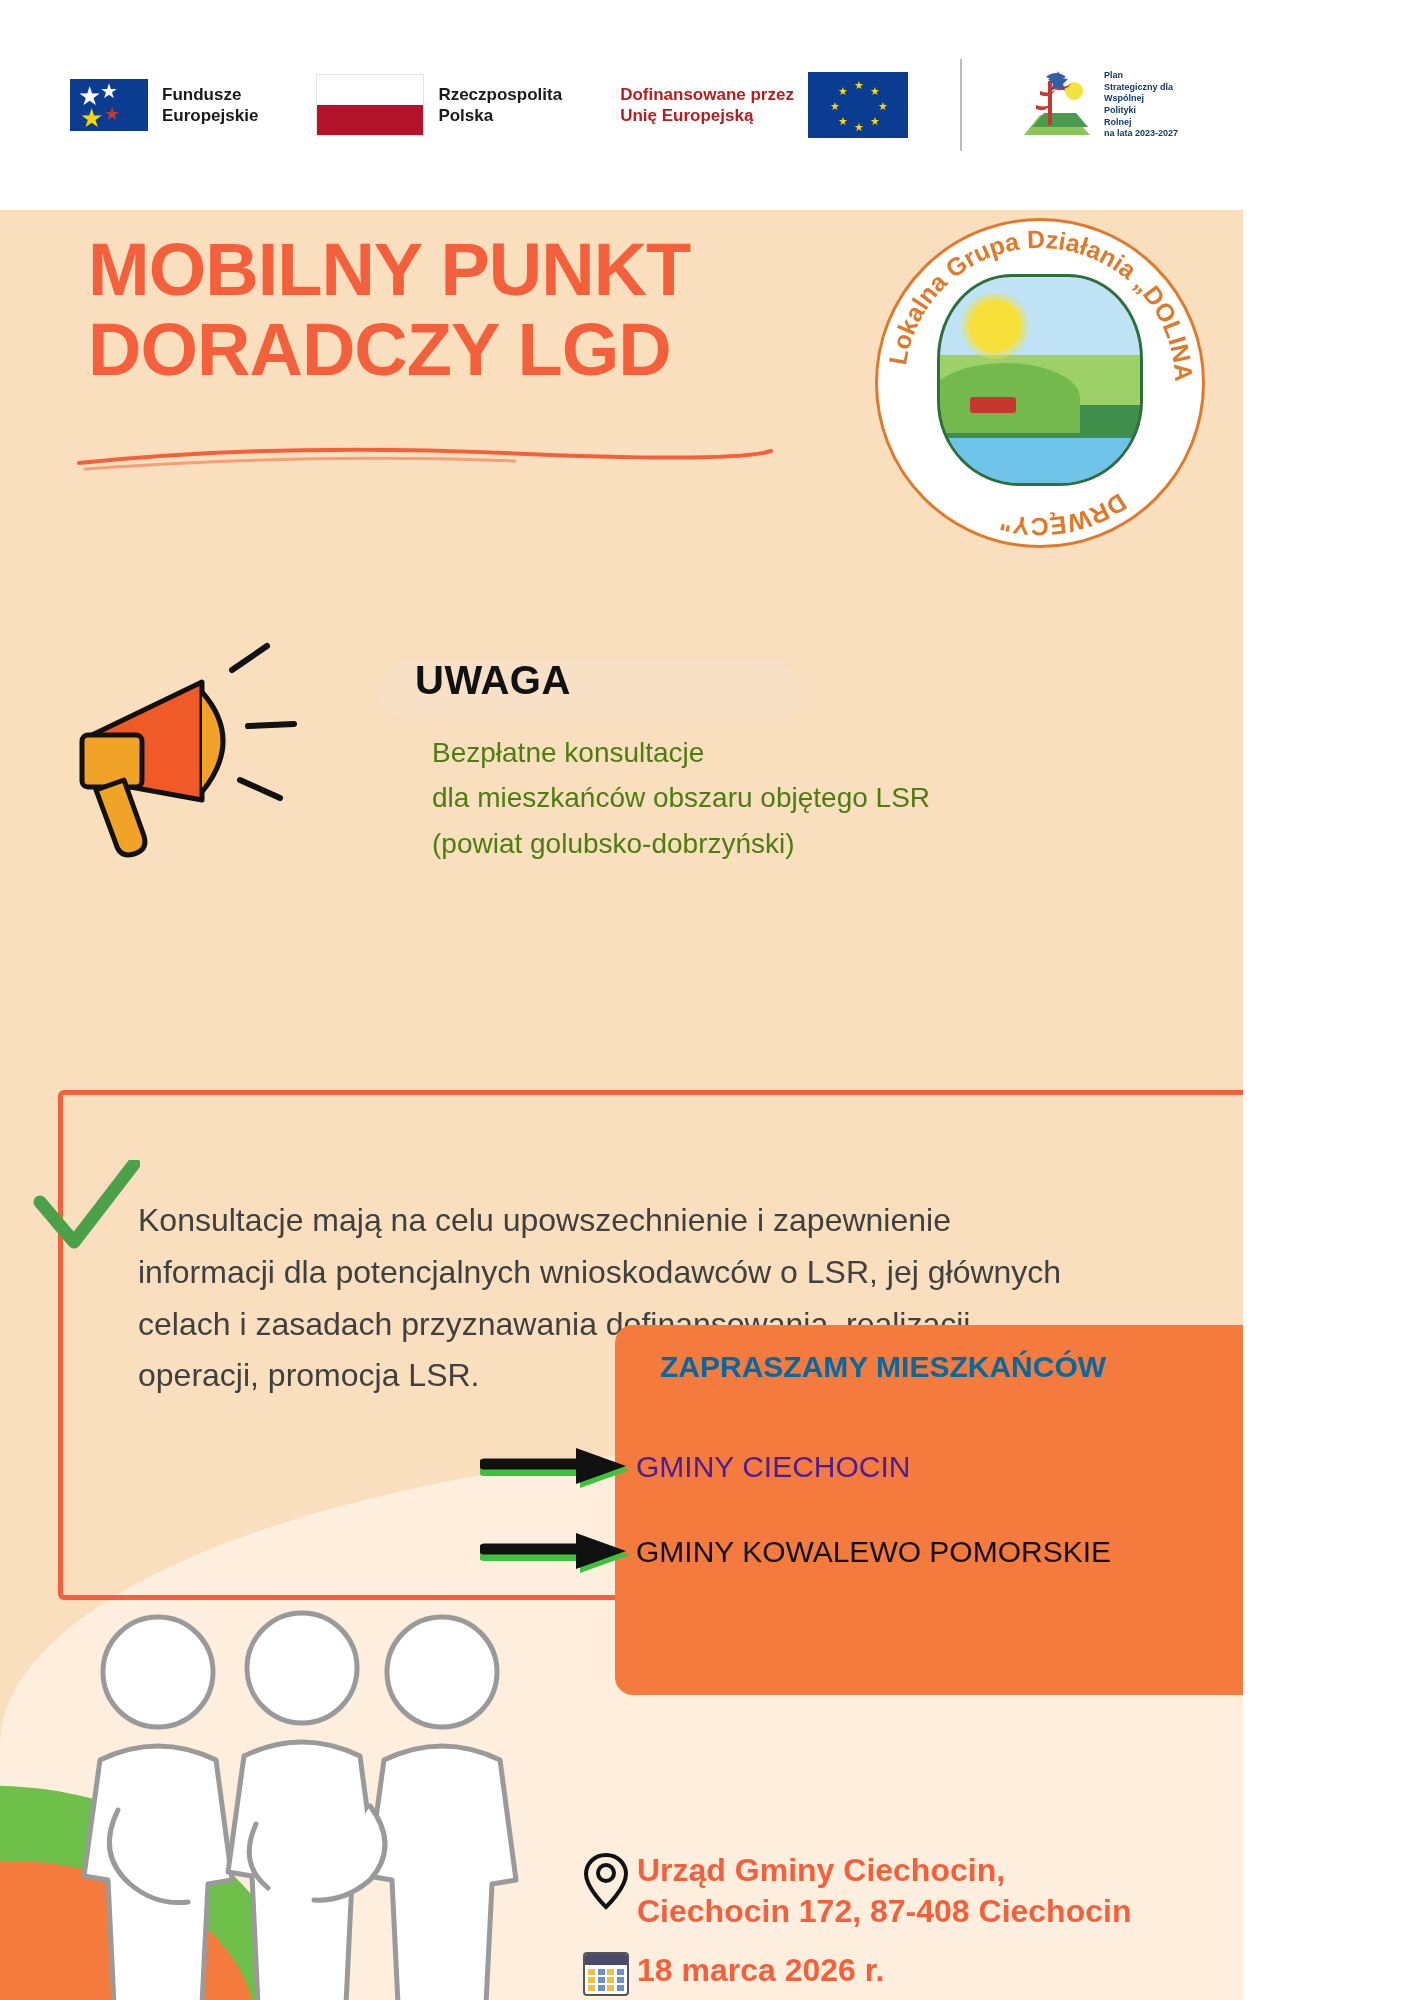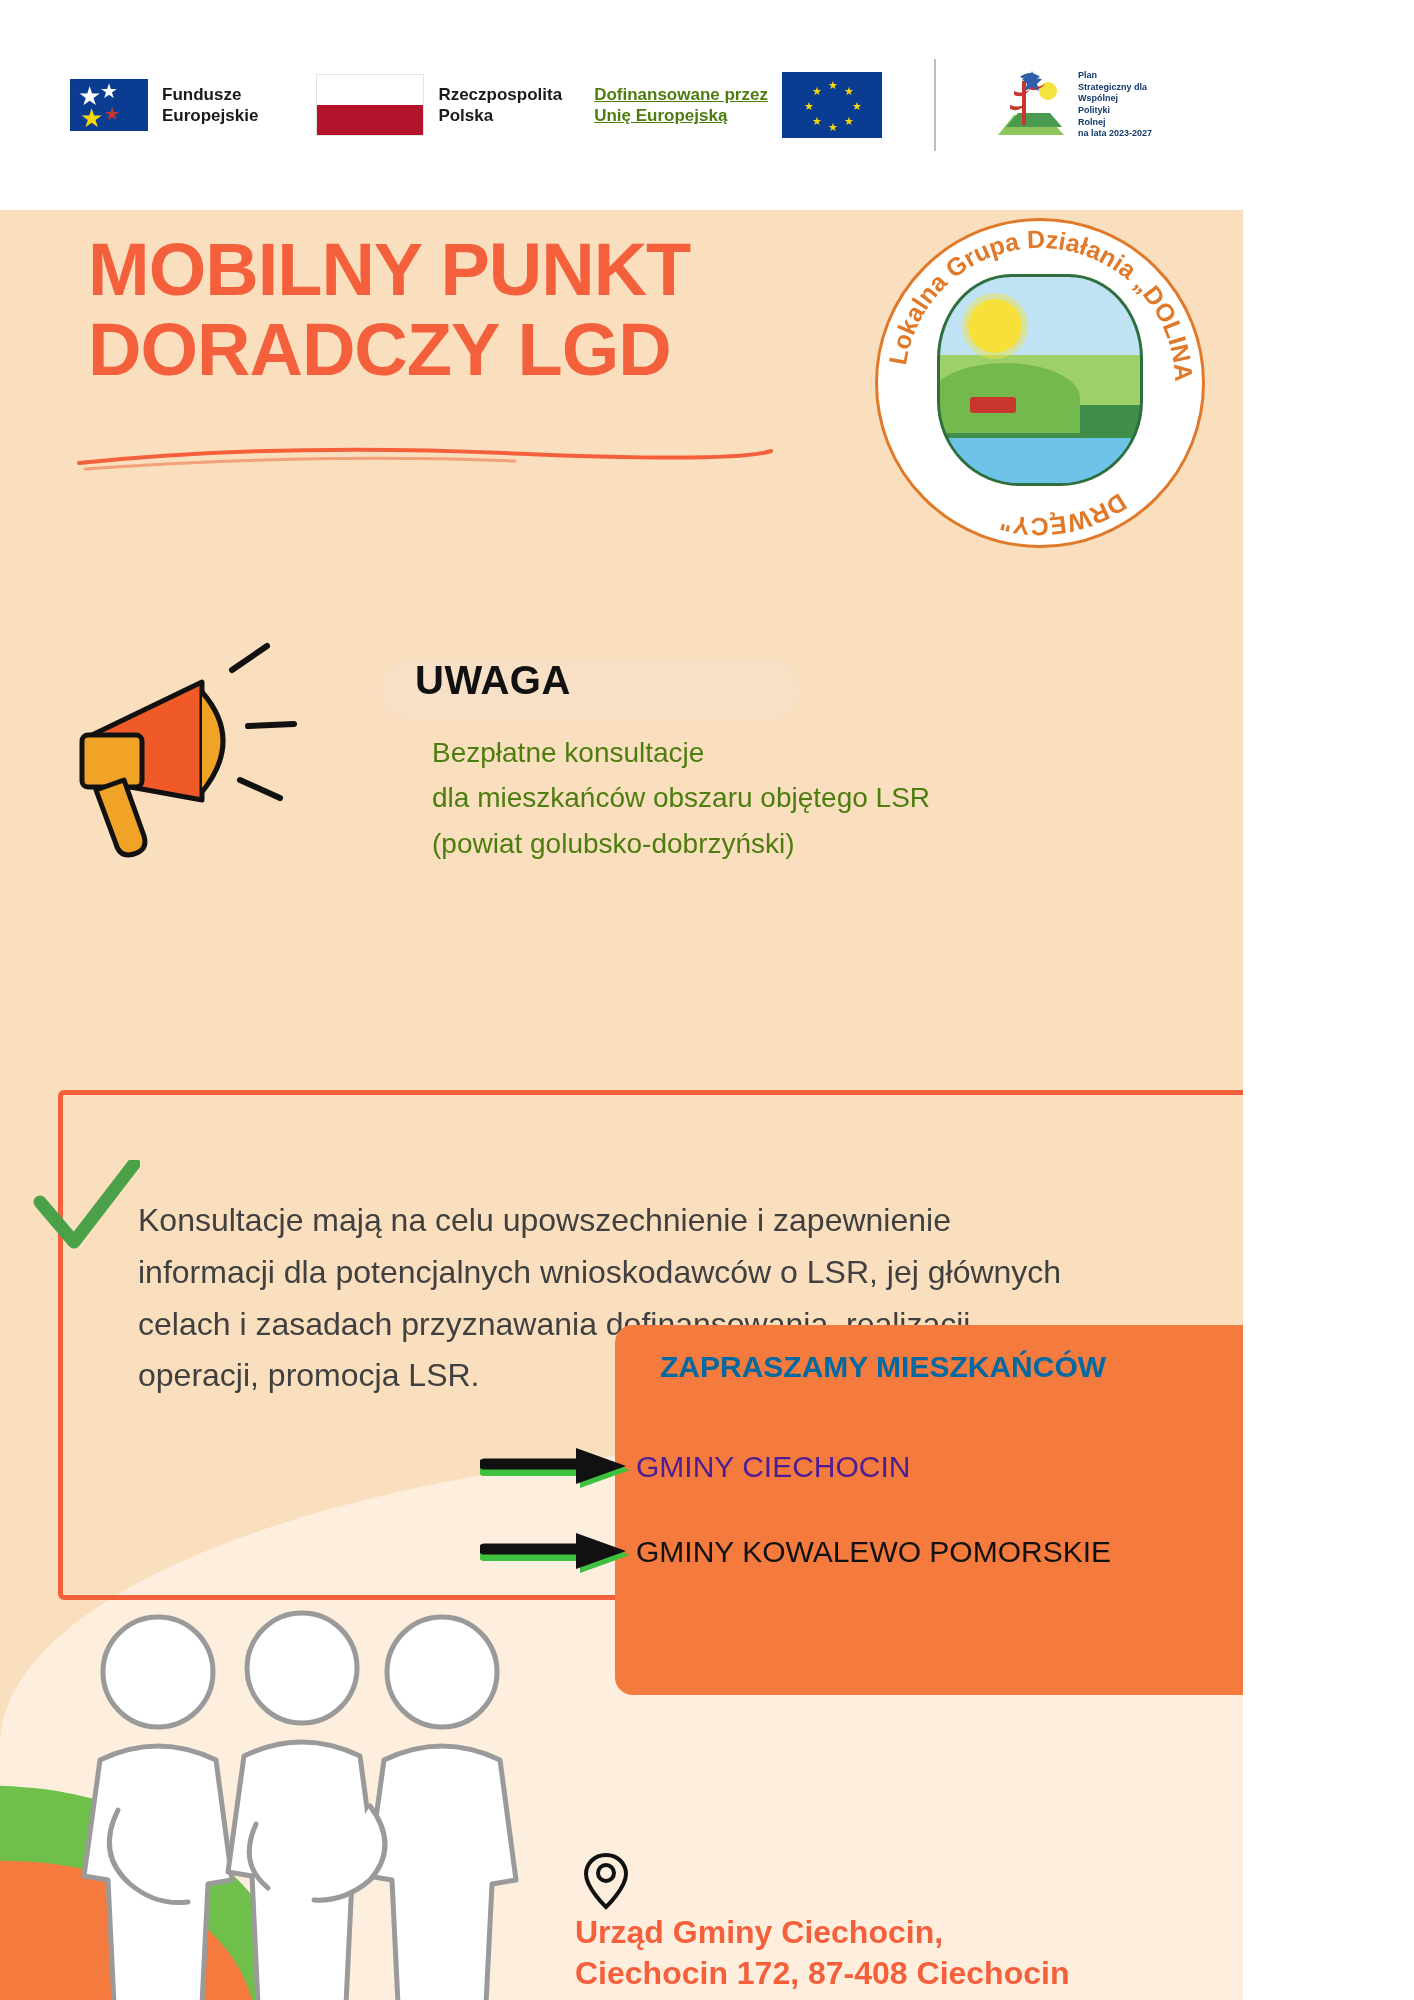--- a/index.html
+++ b/index.html
@@ -36,21 +36,21 @@
   }
   .logo-text {
     font-size: 17px; font-weight: bold; color: #1a1a1a; line-height: 1.25;
     white-space: pre-line;
   }
   .pl-flag {
     width: 108px; height: 62px; margin-right: 14px; margin-left: 58px;
     border: 1px solid #e4e4e4;
     background: linear-gradient(to bottom, #ffffff 0 50%, #b3142c 50% 100%);
   }
-  .dofin-text { margin-left: 32px; font-size: 17px; font-weight: bold; color:#4d7c0f; line-height:1.25; white-space: pre-line; text-decoration: underline;}
+  .dofin-text { margin-left: 58px; font-size: 17px; font-weight: bold; color:#b91c1c; line-height:1.25; white-space: pre-line;}
   .eu-flag {
     width: 100px; height: 66px; margin-left: 14px;
     background: #0a3d91; position: relative;
   }
   .eu-flag .s { position:absolute; color:#f5d800; font-size: 11px; line-height: 1; }
   .divider-vert {
     width: 2px; height: 92px; background: #bdbdbd; margin-left: 52px;
   }
   .pspr { margin-left: 48px; display: flex; align-items: center; gap: 2px;}
   .pspr-emblem { width: 92px; height: 80px; position: relative; }
@@ -171,21 +171,21 @@
   .gmina-1 { position:absolute; left: 636px; top: 1240px; font-size: 30px; color:#4c1d95; }
   .gmina-2 { position:absolute; left: 636px; top: 1325px; font-size: 30px; color:#111; }
   .arrow-1 { position:absolute; left: 480px; top: 1238px; width: 160px; height: 40px; }
   .arrow-2 { position:absolute; left: 480px; top: 1323px; width: 160px; height: 40px; }
 
   
   .people { position:absolute; left: 40px; top: 1400px; width: 540px; height: 400px; }
 
   
   .info { position:absolute; left: 575px; top: 1640px; width: 820px; }
-  .info-row { display:flex; align-items: flex-start; margin-bottom: 18px; flex-direction: column; }
+  .info-row { display:flex; align-items: flex-start; margin-bottom: 18px; }
   .info-icon { width: 62px; flex: 0 0 62px; display:flex; justify-content:center; padding-top:2px; }
   .info-text {
     font-size: 32px; font-weight: bold; color:#f4603c; line-height: 1.28; white-space: pre-line;
   }
   .cal-icon { width: 46px; height: 44px; background:#fff; border:2px solid #555; border-radius:4px; position:relative; overflow:hidden; }
   .cal-icon .top { position:absolute; left:0; top:0; width:100%; height:11px; background:#4a4a6a; }
   .cal-icon .grid { position:absolute; left:3px; top:15px; display:grid; grid-template-columns: repeat(4, 1fr); gap:2px; width:36px;}
   .cal-icon .grid i { display:block; width:7px; height:6px; background:#f0c040; }
   .cal-icon .grid i:nth-child(2n){ background:#6a8fd6; }
 </style>

